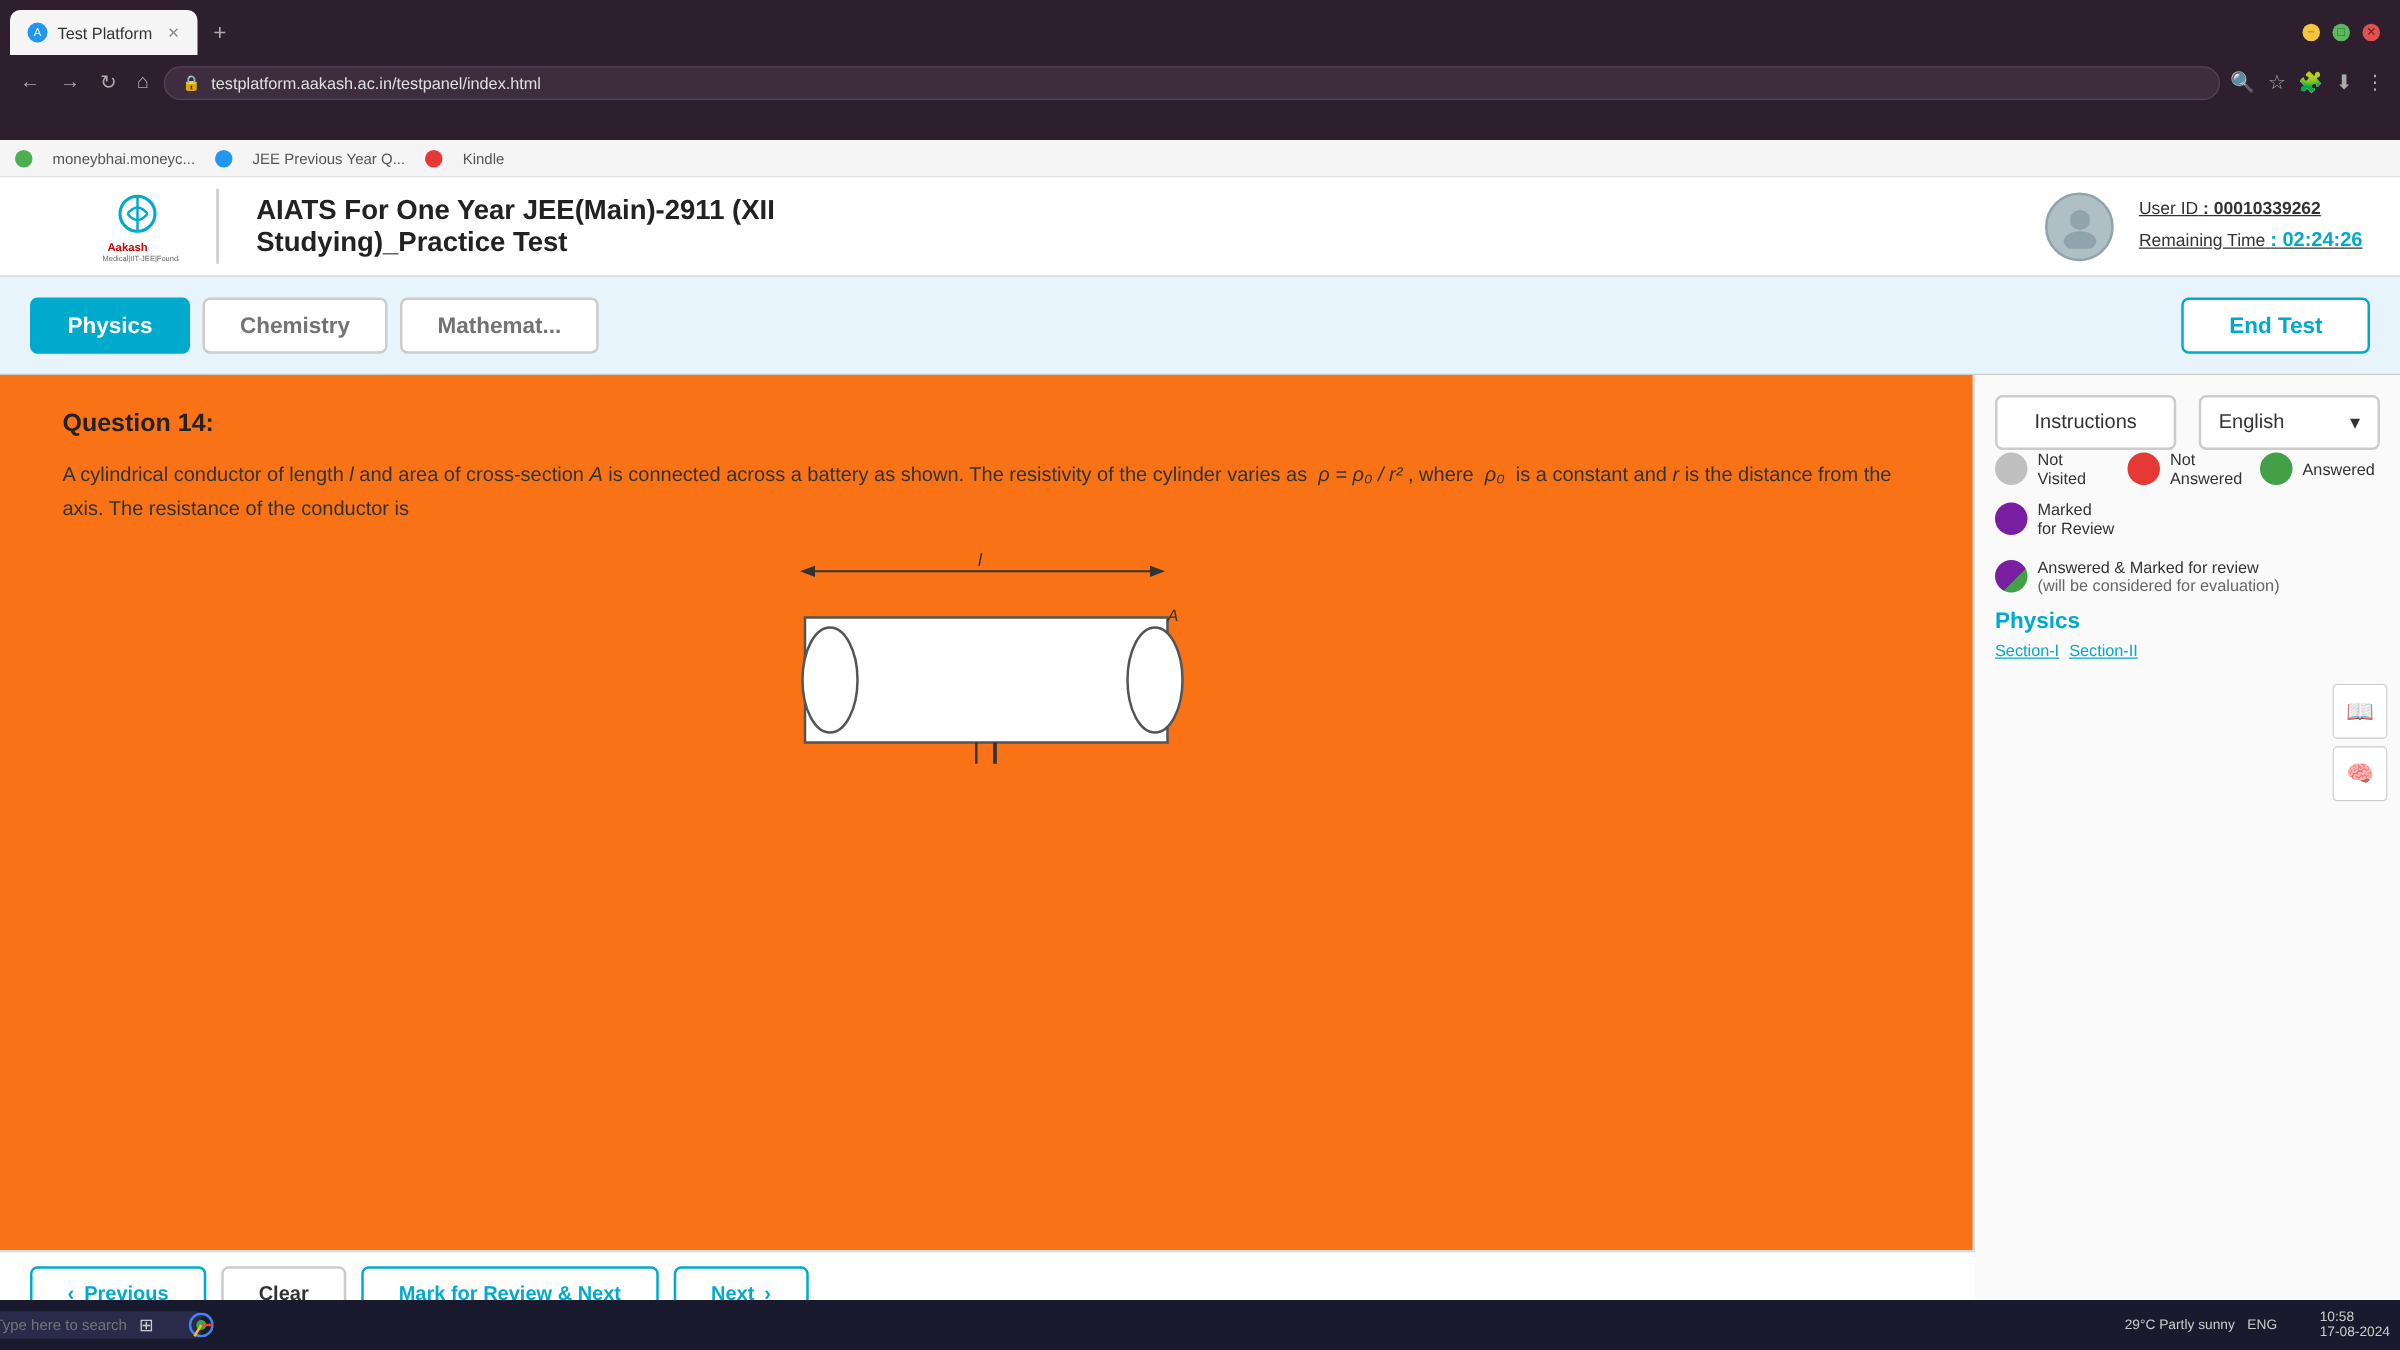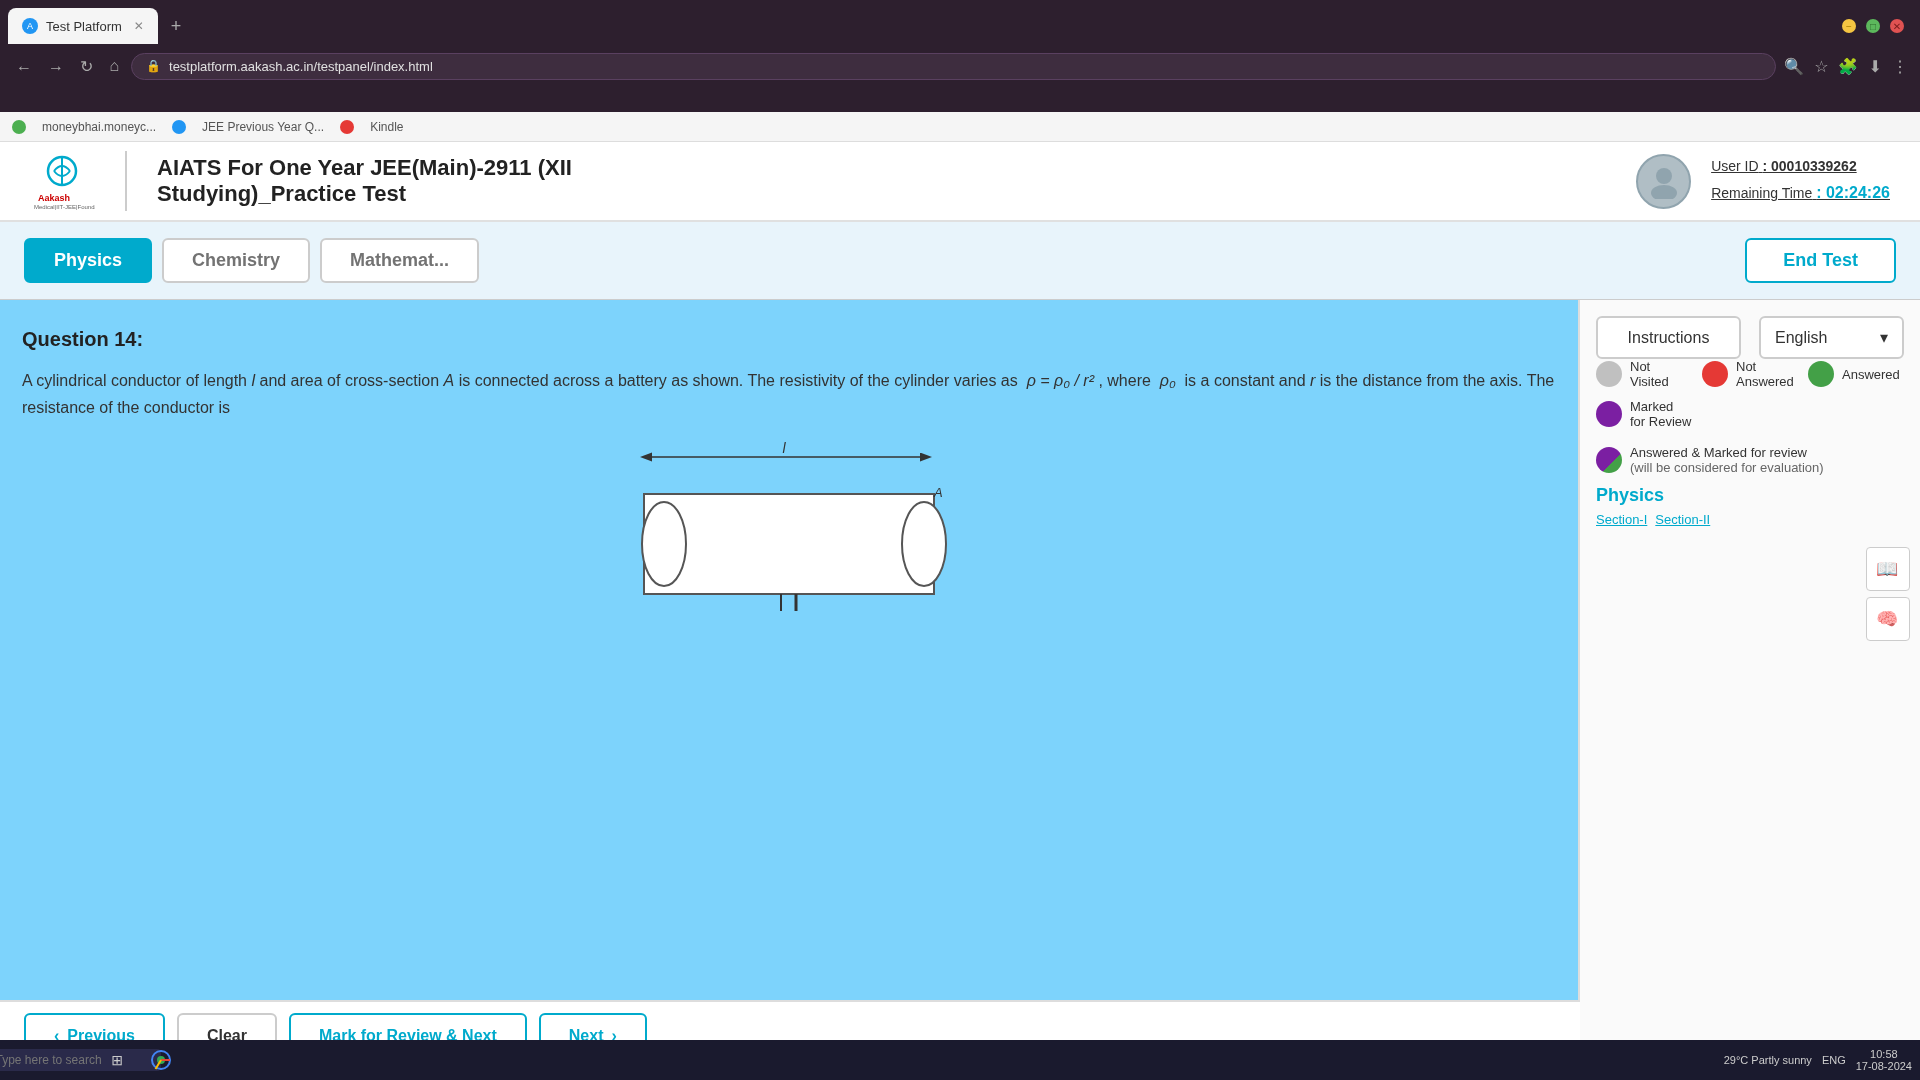--- a/index.html
+++ b/index.html
@@ -26,36 +26,36 @@
 
     .bookmarks-bar { background: #f5f5f5; height: 30px; display: flex; align-items: center; padding: 0 12px; gap: 16px; border-bottom: 1px solid #ddd; }
     .bookmark-item { font-size: 12px; color: #555; display: flex; align-items: center; gap: 16px; cursor: pointer; }
     .bookmark-icon { width: 14px; height: 14px; border-radius: 50%; background: #4caf50; display: inline-block; }
     .bookmark-icon.blue { background: #2196f3; }
     .bookmark-icon.red { background: #e53935; }
 
     
     .app-header { background: white; border-bottom: 2px solid #e0e0e0; padding: 12px 30px; display: flex; align-items: center; gap: 30px; height: 80px; }
     .logo-area { display: flex; align-items: center; gap: 12px; border-right: 2px solid #ccc; padding-right: 30px; }
-    .logo-img { width: 65px; height: 60px; }
+    .logo-img { width: 65px; height: 60px; margin-left: 48px; }
     .header-right { margin-left: auto; display: flex; align-items: center; gap: 20px; }
     .user-avatar { width: 55px; height: 55px; border-radius: 50%; background: #b0bec5; display: flex; align-items: center; justify-content: center; border: 2px solid #90a4ae; }
     .user-info { font-size: 14px; color: #333; line-height: 1.8; text-decoration: underline; }
     .remaining-time { color: #00aacc; font-weight: bold; font-size: 16px; }
 
     
     .subject-bar { background: #e8f4fb; padding: 16px 24px; display: flex; align-items: center; gap: 10px; border-bottom: 1px solid #ccc; height: 78px; }
     .subject-tab { padding: 10px 28px; border-radius: 6px; font-size: 18px; font-weight: 600; cursor: pointer; border: 2px solid #ccc; background: white; color: #737373; }
     .subject-tab.active { background: #00aacc; color: white; border-color: #00aacc; }
     .end-test-btn { margin-left: auto; padding: 10px 36px; border: 2px solid #00aacc; border-radius: 6px; background: white; color: #00aacc; font-size: 18px; font-weight: 600; cursor: pointer; }
 
     
     .main-content { display: flex; height: calc(1080px - 112px - 80px - 78px - 40px); }
 
-    .question-panel { flex: 1; background: #7dd3fc; padding: 28px 22px; overflow-y: auto; border-right: 2px solid #ddd; }
+    .question-panel { flex: 1; background: #f97316; padding: 28px 50px; overflow-y: auto; border-right: 2px solid #ddd; }
     .question-number { font-size: 20px; font-weight: bold; color: #222; margin-bottom: 16px; }
     .question-text { font-size: 16px; color: #333; line-height: 1.7; }
 
     
     .diagram-area { margin: 18px 0; }
     .cylinder-diagram { display: block; margin: 0 auto; }
 
     
     .bottom-nav { background: white; border-top: 2px solid #ddd; padding: 10px 24px; display: flex; align-items: center; gap: 12px; height: 70px; }
     .nav-action-btn { padding: 12px 28px; border-radius: 6px; font-size: 16px; font-weight: 600; cursor: pointer; border: 2px solid #ccc; background: white; color: #333; display: flex; align-items: center; gap: 8px; }
@@ -82,21 +82,21 @@
     .section-label { font-size: 18px; font-weight: bold; color: #00aacc; margin-bottom: 6px; }
     .section-tabs { display: flex; gap: 8px; }
     .sec-tab { font-size: 13px; color: #00aacc; cursor: pointer; text-decoration: underline; }
 
     
     .taskbar { position: fixed; bottom: 0; left: 0; right: 0; height: 40px; background: #1a1a2e; display: flex; align-items: center; padding: 0 8px; gap: 6px; z-index: 100; }
     .start-btn { width: 40px; height: 36px; display: flex; align-items: center; justify-content: center; cursor: pointer; background: transparent; border: none; }
     .taskbar-search { background: #2a2a4a; border: none; color: #ccc; padding: 4px 10px; border-radius: 4px; font-size: 12px; width: 200px; }
     .taskbar-item { width: 38px; height: 36px; display: flex; align-items: center; justify-content: center; cursor: pointer; border-radius: 4px; }
     .taskbar-right { margin-left: auto; display: flex; align-items: center; gap: 10px; color: #ccc; font-size: 11px; }
-    .time-display { text-align: center; }
+    .time-display { text-align: left; margin-left: 24px; }
   </style>
 </head>
 <body>
 
 <div class="browser-chrome">
   <div class="tab-bar">
     <div class="browser-tab active">
       <div class="tab-favicon">A</div>
       <span>Test Platform</span>
       <span class="tab-close">✕</span>

